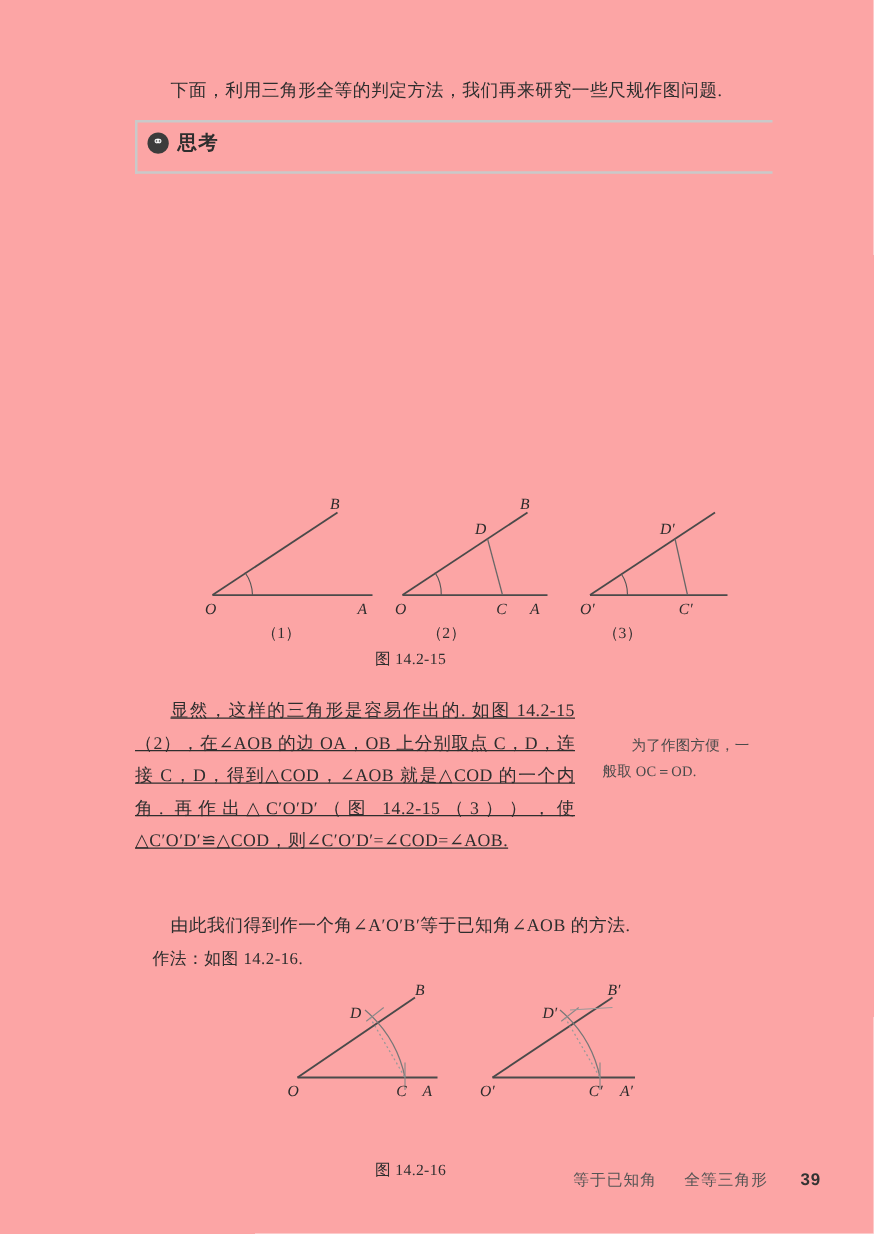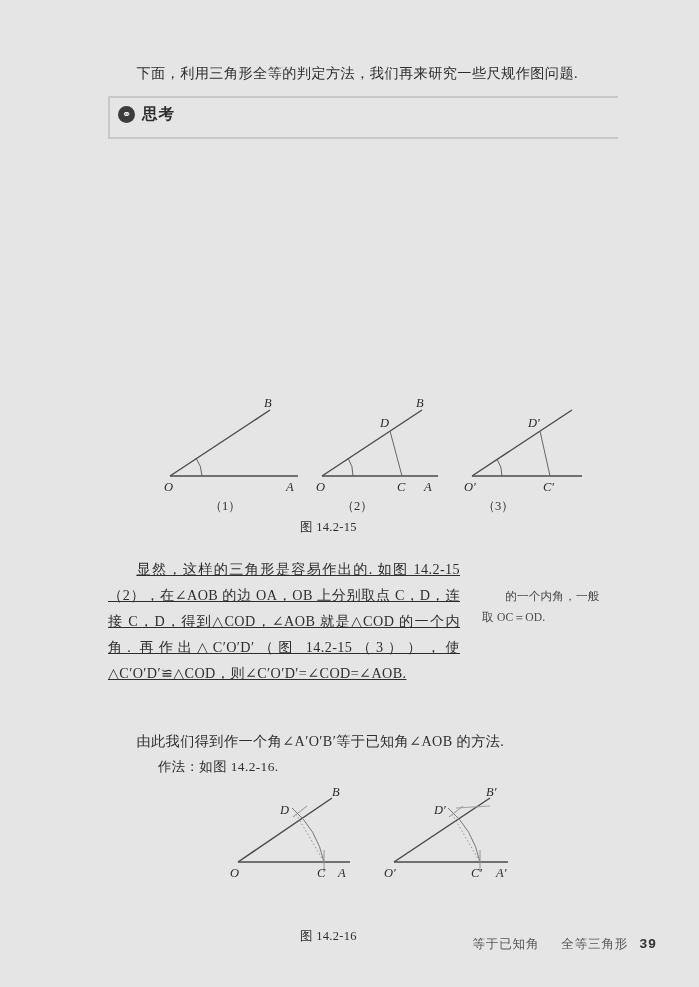--- a/index.html
+++ b/index.html
@@ -8,21 +8,21 @@
     background: #ffffff;
   }
   body {
     font-family: "Liberation Serif", "DejaVu Serif", serif;
     color: #2b2b2b;
   }
   #page {
     position: relative;
     width: 699px;
     height: 987px;
-    background: #e5e5e5;
+    background: #fca5a5;
     overflow: hidden;
     box-sizing: border-box;
   }
 
   
   .para {
     position: absolute;
     font-size: 14.2px;
     line-height: 26px;
     letter-spacing: 0.4px;
@@ -117,25 +117,25 @@
     top: 936px;
     width: 699px;
     text-align: right;
     padding-right: 42px;
     box-sizing: border-box;
     font-size: 12.6px;
     color: #555;
     letter-spacing: 0.8px;
   }
   #footer .pageno {
-    font-family: Liberation Mono, monospace;
+    font-family: Liberation Sans, sans-serif;
     font-weight: bold;
     font-size: 13.5px;
     color: #333;
-    margin-left: 7px;
+    margin-left: 22px;
   }
 
   svg { display: block; }
   .fig { position: absolute; }
   .glyph {
     font-family: "Liberation Serif", "DejaVu Serif", serif;
     font-style: italic;
     font-size: 12.5px;
     fill: #2b2b2b;
   }
@@ -193,25 +193,25 @@
   </div>
 
   <div class="sub-label" style="left:205px; top:498px;">（1）</div>
   <div class="sub-label" style="left:337px; top:498px;">（2）</div>
   <div class="sub-label" style="left:478px; top:498px;">（3）</div>
 
   <div class="fig-caption" style="left:300px; top:519px; width:130px;">图 14.2-15</div>
 
   <div class="para indent" style="left:108px; top:556px; width:352px;text-decoration:underline;">显然，这样的三角形是容易作出的. 如图 14.2-15（2），在∠AOB 的边 OA，OB 上分别取点 C，D，连接 C，D，得到△COD，∠AOB 就是△COD 的一个内角. 再作出△C′O′D′（图 14.2-15（3）），使△C′O′D′≌△COD，则∠C′O′D′=∠COD=∠AOB.</div>
 
-  <div id="side-note">的一个内角，一般取 OC＝OD.</div>
+  <div id="side-note">为了作图方便，一般取 OC＝OD.</div>
 
   <div class="para indent" style="left:108px; top:728px; width:512px;">由此我们得到作一个角∠A′O′B′等于已知角∠AOB 的方法.</div>
 
-  <div class="para" style="left:122px; top:754px; width:512px; font-size:13.4px;margin-left:36px;">作法：如图 14.2-16.</div>
+  <div class="para" style="left:122px; top:754px; width:512px; font-size:13.4px;">作法：如图 14.2-16.</div>
 
   <div class="fig" style="left:228px; top:784px;">
     <svg width="320" height="105" viewBox="0 0 320 105">
 
       <g>
         <line x1="10" y1="78" x2="122" y2="78" stroke="#4a4a4a" stroke-width="1.5"></line>
         <line x1="10" y1="78" x2="104" y2="14" stroke="#4a4a4a" stroke-width="1.5"></line>
         <path d="M 96 78 A 97 97 0 0 0 64 24" fill="none" stroke="#777" stroke-width="1"></path>
         <line x1="65" y1="33" x2="79" y2="22" stroke="#888" stroke-width="0.9"></line>
         <line x1="96" y1="66" x2="96" y2="88" stroke="#888" stroke-width="0.9"></line>

